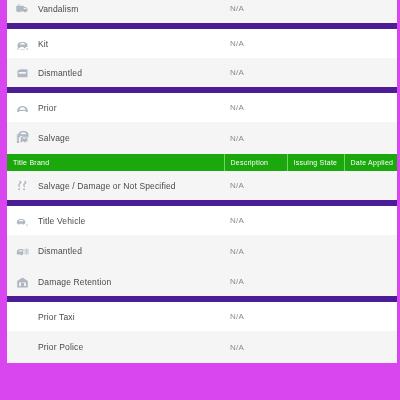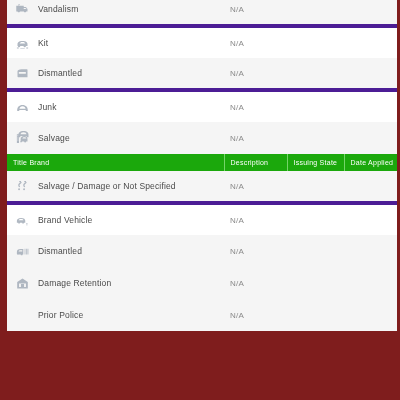--- a/index.html
+++ b/index.html
@@ -9,21 +9,21 @@
     height: 400px;
     overflow: hidden;
     background: #ffffff;
     font-family: "Liberation Sans", "DejaVu Sans", sans-serif;
   }
 
   #app {
     position: relative;
     width: 400px;
     height: 400px;
-    background: #7f1d1d;
+    background: #d946ef;
     text-decoration: underline;
   }
 
   
   .title-brand-table {
     position: absolute;
     left: 7px;
     top: -6px;
     width: 380px;
     border-collapse: collapse;
@@ -35,21 +35,21 @@
     padding: 0;
     margin: 0;
     vertical-align: middle;
   }
 
   .data-row {
     height: 32px;
   }
   .data-row.shade-a { background: #f5f5f5; }
   .data-row.shade-b { background: #ffffff; }
-  .data-row.shade-b > td { border-top: 4px solid #4c1d95; }
+  .data-row.shade-b > td { border-top: 6px solid #4c1d95; }
 
   
   .col-icon   { width: 26px;  }
   .col-label  { width: 191px; }
   .col-desc   { width: 63px;  }
   .col-state  { width: 57px;  }
   .col-date   { width: 53px;  }
 
   .cell-icon {
     text-align: center;
@@ -155,21 +155,21 @@
               </svg></span></td>
           <td class="cell-label">Dismantled</td>
           <td class="cell-na">N/A</td>
           <td></td>
           <td></td>
         </tr>
         <tr class="data-row shade-b">
           <td class="cell-icon"><span class="ico"><svg viewBox="0 0 24 24">
                 <path fill="#aab2bd" d="M3.5 16.5c0-4.7 2.8-8.5 8.5-8.5s8.5 3.8 8.5 8.5v1.2h-3.3v-1.6H6.8v1.6H3.5v-1.2zm3.6-2.6h9.8c-.6-2.4-1.9-3.9-4.9-3.9s-4.3 1.5-4.9 3.9z"></path>
               </svg></span></td>
-          <td class="cell-label">Junk</td>
+          <td class="cell-label">Prior</td>
           <td class="cell-na">N/A</td>
           <td></td>
           <td></td>
         </tr>
         <tr class="data-row shade-a">
           <td class="cell-icon"><span class="ico"><svg viewBox="0 0 24 24">
                 <path fill="#aab2bd" d="M9 13c0-2.6 1.5-5 6-5 3.2 0 5 1.9 5 5v3.6h-2.2a1.6 1.6 0 0 1-3.2 0h-3.4a1.6 1.6 0 0 1-3.2 0H9V13zm2.8-.9h6.4c-.5-1.5-1.4-2.3-3.2-2.3s-2.7.8-3.2 2.3zM3 5h3.4v14H3V5zm1 1.8v1.6h1.4V6.8H4zm0 3.4v1.6h1.4v-1.6H4zm0 3.4v1.6h1.4v-1.6H4z"></path>
               </svg></span></td>
           <td class="cell-label">Salvage</td>
           <td class="cell-na">N/A</td>
@@ -194,39 +194,46 @@
               </svg></span></td>
           <td class="cell-label">Salvage / Damage or Not Specified</td>
           <td class="cell-na">N/A</td>
           <td></td>
           <td></td>
         </tr>
         <tr class="data-row shade-b">
           <td class="cell-icon"><span class="ico"><svg viewBox="0 0 24 24">
                 <path fill="#aab2bd" d="M3 12.5C3 10 4.8 7.8 9.8 7.8c4.6 0 6.6 2 6.6 4.7v2.9h-2a1.5 1.5 0 0 1-3 0H8a1.5 1.5 0 0 1-3 0H3v-2.9zm2.8-.8h7.8c-.5-1.5-1.5-2.3-3.9-2.3s-3.4.8-3.9 2.3zM18 15.8h2v1.2h-2v-1.2zm0 2.4h2v1.2h-2v-1.2z"></path>
               </svg></span></td>
-          <td class="cell-label">Brand Vehicle</td>
+          <td class="cell-label">Title Vehicle</td>
           <td class="cell-na">N/A</td>
           <td></td>
           <td></td>
         </tr>
         <tr class="data-row shade-a">
           <td class="cell-icon"><span class="ico"><svg viewBox="0 0 24 24">
                 <path fill="#aab2bd" d="M3 12.6C3 10 4.6 8 9 8h4.3v8.6h-1.2a1.5 1.5 0 0 1-3 0H5.6a1.5 1.5 0 0 1-2.6-1.1v-2.9zm2.7-.8h5.9V9.8H9c-1.8 0-2.8.7-3.3 2zM15.4 7.6h1.2v9h-1.2v-9zm2.4 0H19v9h-1.2v-9zm2.4 0h1.2v9H20v-9z"></path>
               </svg></span></td>
           <td class="cell-label">Dismantled</td>
           <td class="cell-na">N/A</td>
           <td></td>
           <td></td>
         </tr>
         <tr class="data-row shade-a">
           <td class="cell-icon"><span class="ico"><svg viewBox="0 0 24 24">
                 <path fill="#aab2bd" d="M3.5 9.6 12 4l8.5 5.6V20h-17V9.6zm3 2.4v5.6h11V12h-11zm3 .8h5v4.8h-5V12.8z"></path>
               </svg></span></td>
           <td class="cell-label">Damage Retention</td>
+          <td class="cell-na">N/A</td>
+          <td></td>
+          <td></td>
+        </tr>
+        <tr class="data-row shade-b">
+          <td class="cell-icon"><span class="ico-blank"></span></td>
+          <td class="cell-label">Prior Taxi</td>
           <td class="cell-na">N/A</td>
           <td></td>
           <td></td>
         </tr>
         <tr class="data-row shade-a">
           <td class="cell-icon"></td>
           <td class="cell-label">Prior Police</td>
           <td class="cell-na">N/A</td>
           <td></td>
           <td></td>

